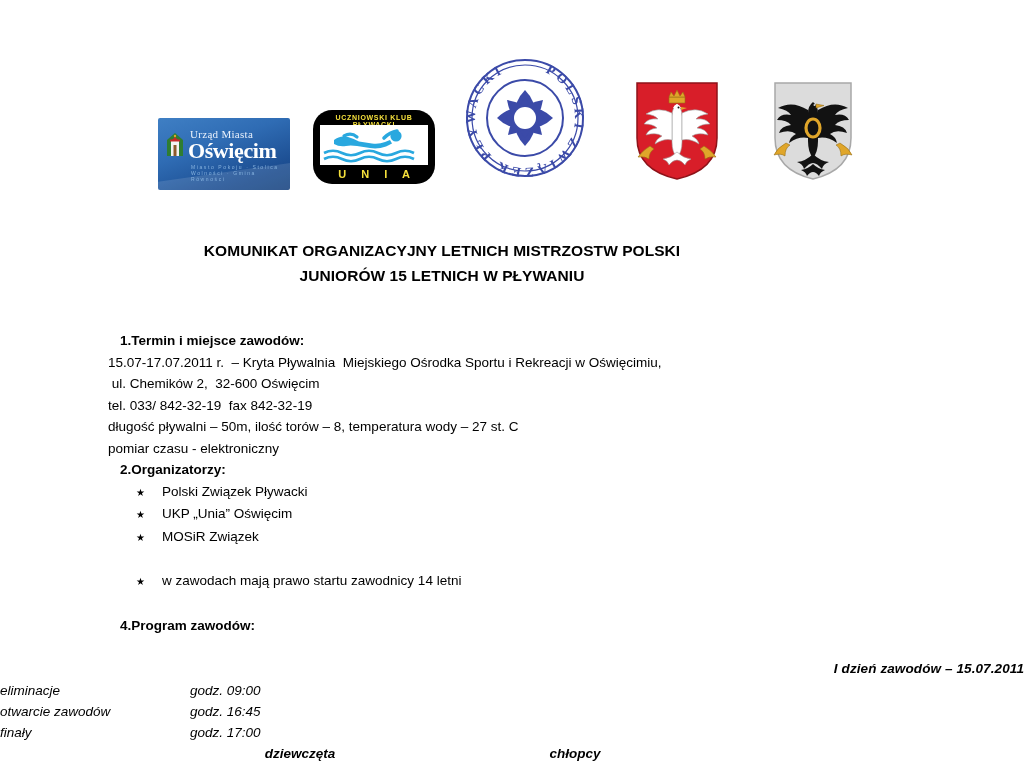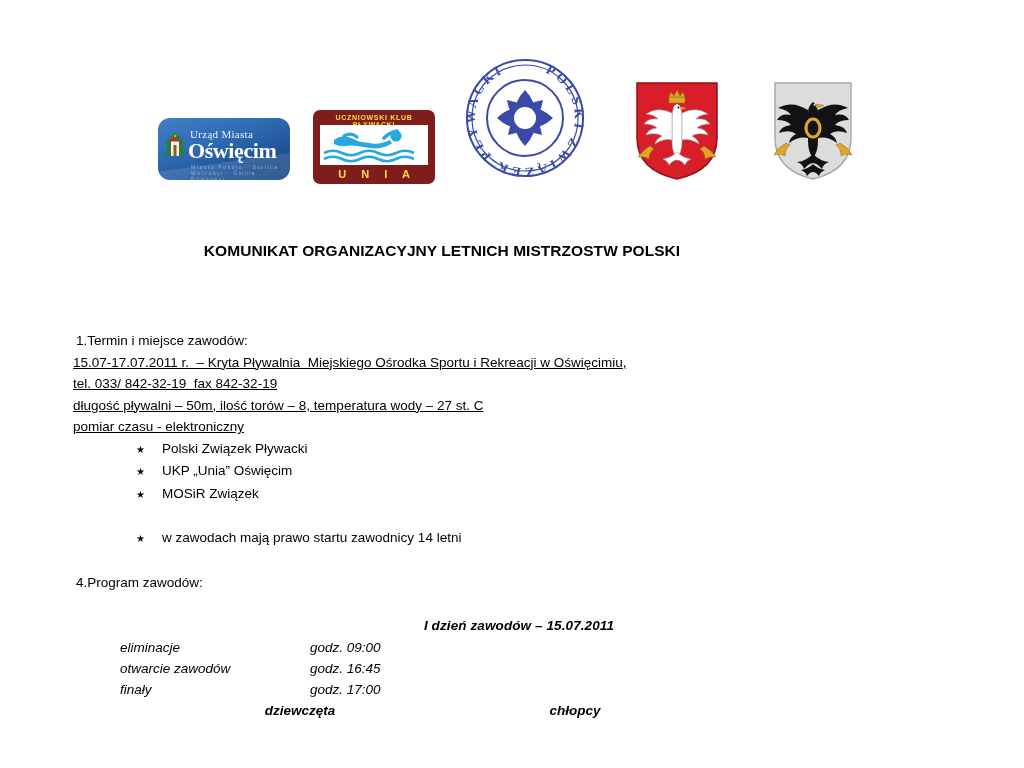--- a/index.html
+++ b/index.html
@@ -26,23 +26,23 @@
   }
   .logo {
     position: absolute;
   }
 
   
   .logo-city {
     left: 158px;
     top: 118px;
     width: 132px;
-    height: 62px;
+    height: 72px;
     background: linear-gradient(160deg, #3f7fc4 0%, #2f6cb4 38%, #1d4f93 75%, #17437f 100%);
-    border-radius: 12px;
+    border-radius: 2px;
     overflow: hidden;
   }
   .logo-city .sheen {
     position: absolute;
     left: -10px;
     bottom: -22px;
     width: 160px;
     height: 40px;
     background: rgba(255,255,255,0.12);
     transform: rotate(-8deg);
@@ -81,22 +81,22 @@
     color: #86b2de;
     letter-spacing: 1.6px;
   }
 
   
   .logo-unia {
     left: 313px;
     top: 110px;
     width: 122px;
     height: 74px;
-    background: #7f1d1d;
-    border-radius: 7px;
+    background: #000000;
+    border-radius: 19px;
     padding: 0;
     box-sizing: border-box;
   }
   .unia-top {
     position: absolute;
     left: 0; top: 4px;
     width: 122px;
     text-align: center;
     font-size: 7px;
     font-weight: bold;
@@ -163,31 +163,30 @@
   }
 
   
   .doc-body {
     position: absolute;
     left: 0;
     top: 330px;
     width: 1024px;
   }
   .sec-head {
-    margin-left: 76px;
-    font-size: 13.5px;
-    font-weight: normal;
+    margin-left: 120px;
+    font-size: 13.5px;
+    font-weight: bold;
     line-height: 21.5px;
   }
   .ind-line {
-    margin-left: 73px;
+    margin-left: 108px;
     font-size: 13.5px;
     line-height: 21.5px;
     white-space: pre;
-    text-decoration: underline;
   }
   .bullet-row {
     margin-left: 136px;
     font-size: 13.5px;
     line-height: 21.5px;
     display: flex;
     align-items: baseline;
   }
   .bullet-row .star {
     width: 26px;
@@ -195,31 +194,30 @@
     font-size: 10px;
     line-height: 21.5px;
   }
   .gap-sm { height: 21px; }
   .gap-md { height: 22px; }
 
   
   .day-head {
     margin-top: 1px;
     width: 1024px;
-    text-align: center;
+    text-align: right;
     font-size: 13.5px;
     font-weight: bold;
     font-style: italic;
     line-height: 22px;
     letter-spacing: 0.1px;
     padding-left: 14px;
     box-sizing: border-box;
   }
   .sched-row {
-    margin-left: 120px;
     font-size: 13.5px;
     font-style: italic;
     line-height: 21px;
     display: flex;
   }
   .sched-row .lbl { width: 190px; flex: 0 0 190px; }
   .sched-row .val { flex: 0 0 auto; }
 
   .cols {
     position: relative;
@@ -337,30 +335,33 @@
         <path d="M68 63 q9 5 12 12 q-7 -2 -11 1 q0 -8 -5 -11 Z"></path>
       </g>
       <ellipse cx="41" cy="48" rx="7" ry="9" fill="none" stroke="#e0a62a" stroke-width="3.2"></ellipse>
       <circle cx="42.5" cy="25" r="1" fill="#dcdcdc"></circle>
     </svg>
   </div>
 </div>
 
 <div class="title-block">
   <div class="tline">KOMUNIKAT ORGANIZACYJNY LETNICH MISTRZOSTW POLSKI</div>
+  <div class="tline">JUNIORÓW 15 LETNICH W PŁYWANIU</div>
 </div>
 
 <div class="doc-body">
 
   <div class="sec-head">1.Termin i miejsce zawodów:</div>
   <div class="ind-line">15.07-17.07.2011 r.  – Kryta Pływalnia  Miejskiego Ośrodka Sportu i Rekreacji w Oświęcimiu,</div>
+  <div class="ind-line"> ul. Chemików 2,  32-600 Oświęcim</div>
   <div class="ind-line">tel. 033/ 842-32-19  fax 842-32-19</div>
   <div class="ind-line">długość pływalni – 50m, ilość torów – 8, temperatura wody – 27 st. C</div>
   <div class="ind-line">pomiar czasu - elektroniczny</div>
 
+  <div class="sec-head">2.Organizatorzy:</div>
   <div class="bullet-row">
     <span class="star">★</span>
     <span>Polski Związek Pływacki</span>
   </div>
   <div class="bullet-row">
     <span class="star">★</span>
     <span>UKP „Unia” Oświęcim</span>
   </div>
   <div class="bullet-row">
     <span class="star">★</span>

